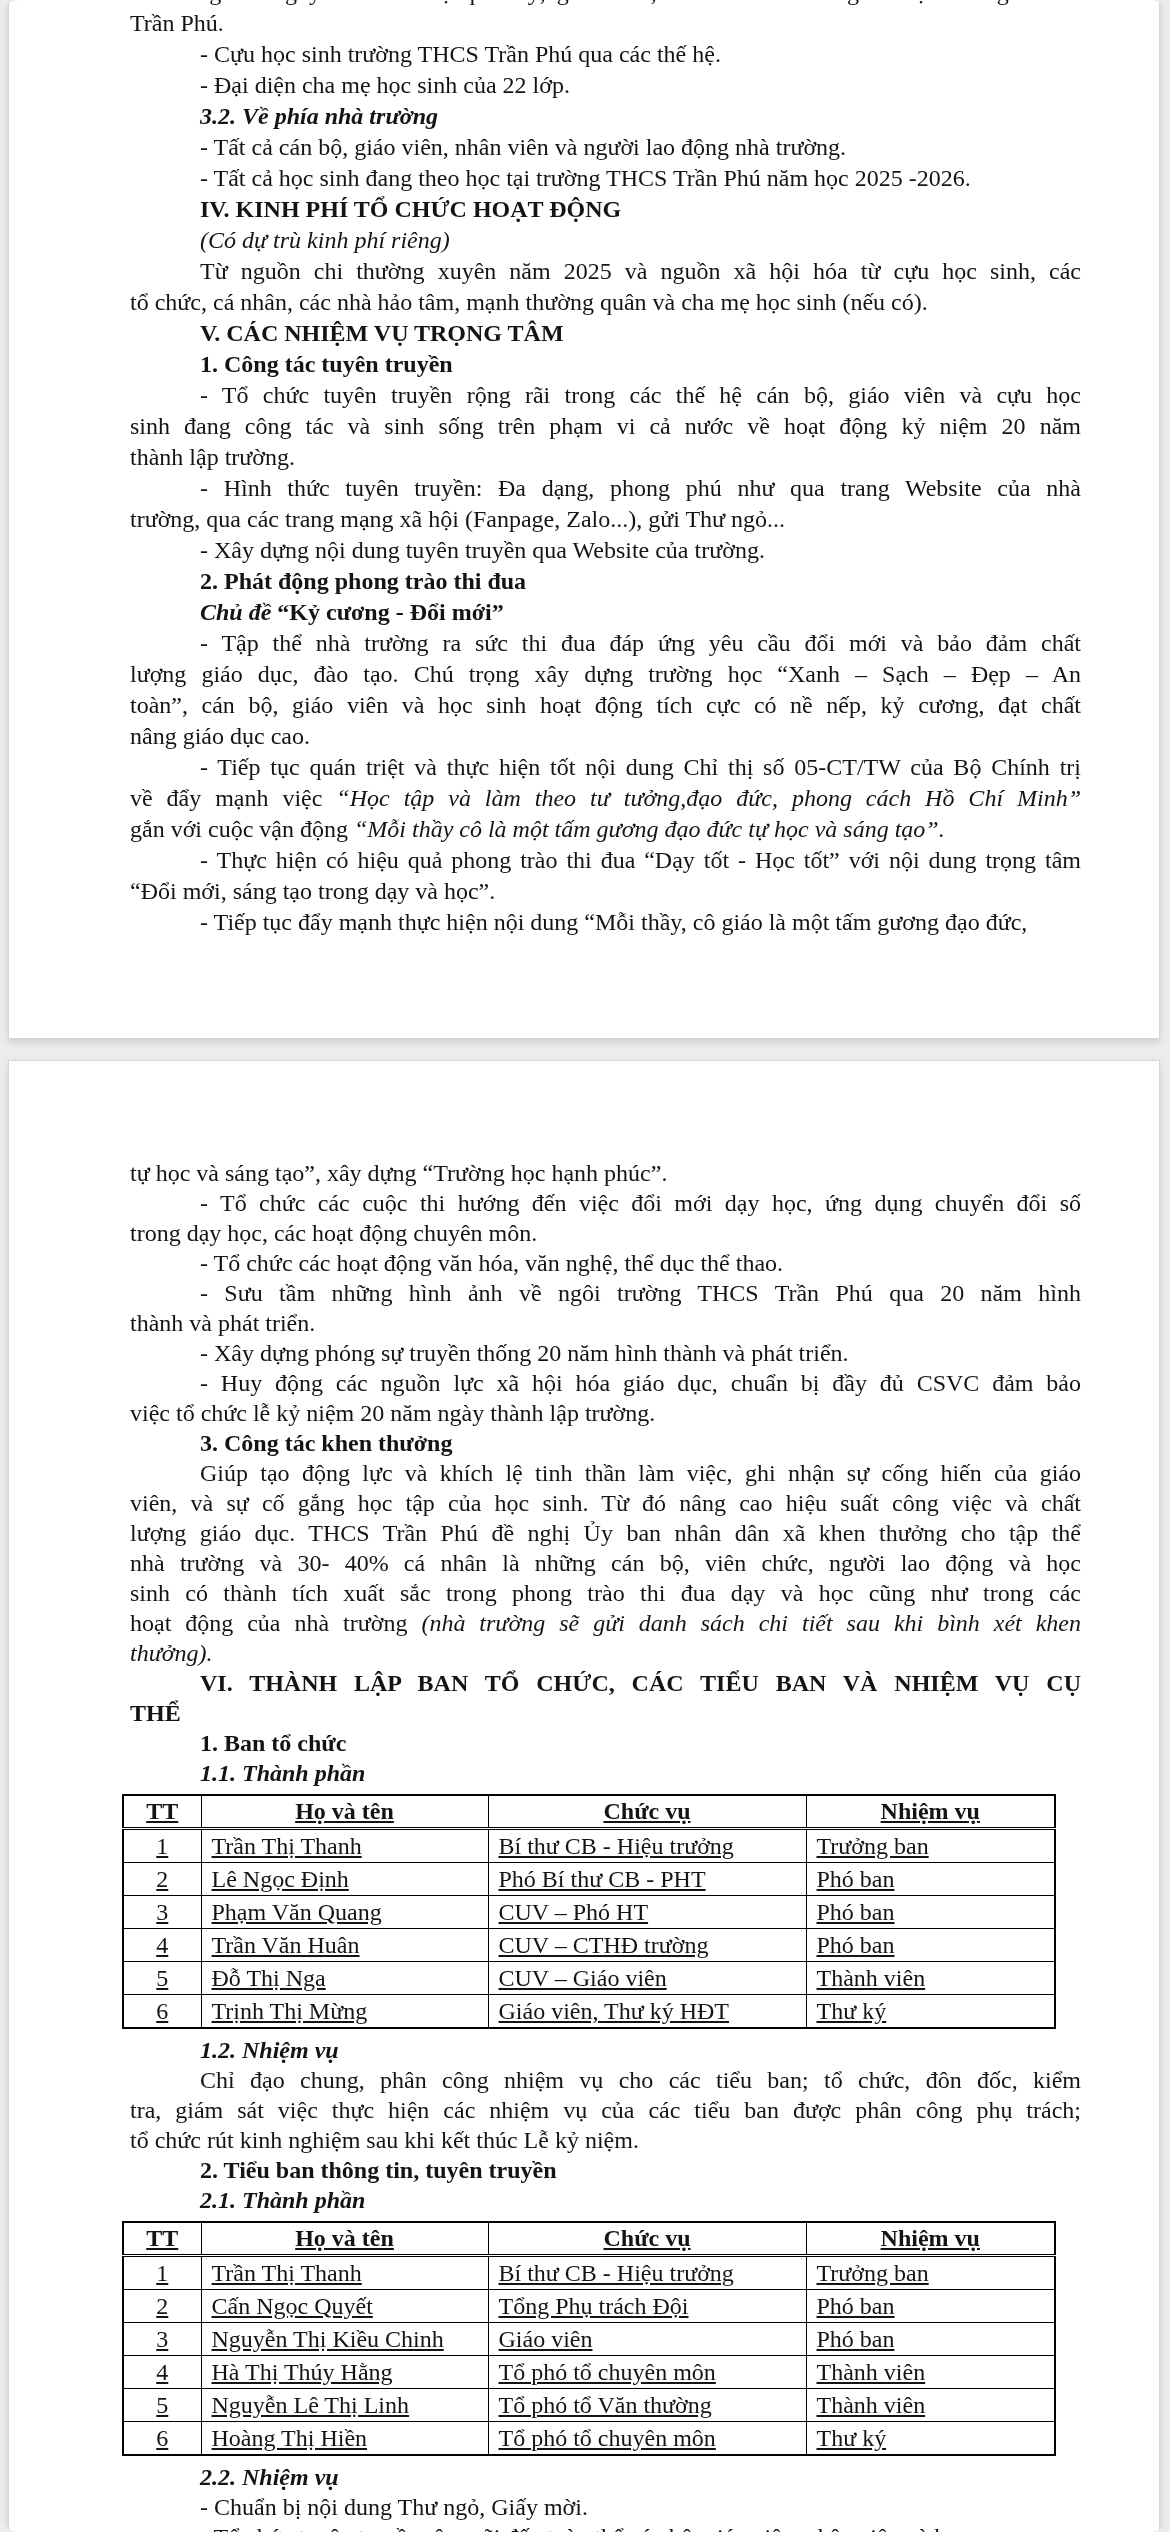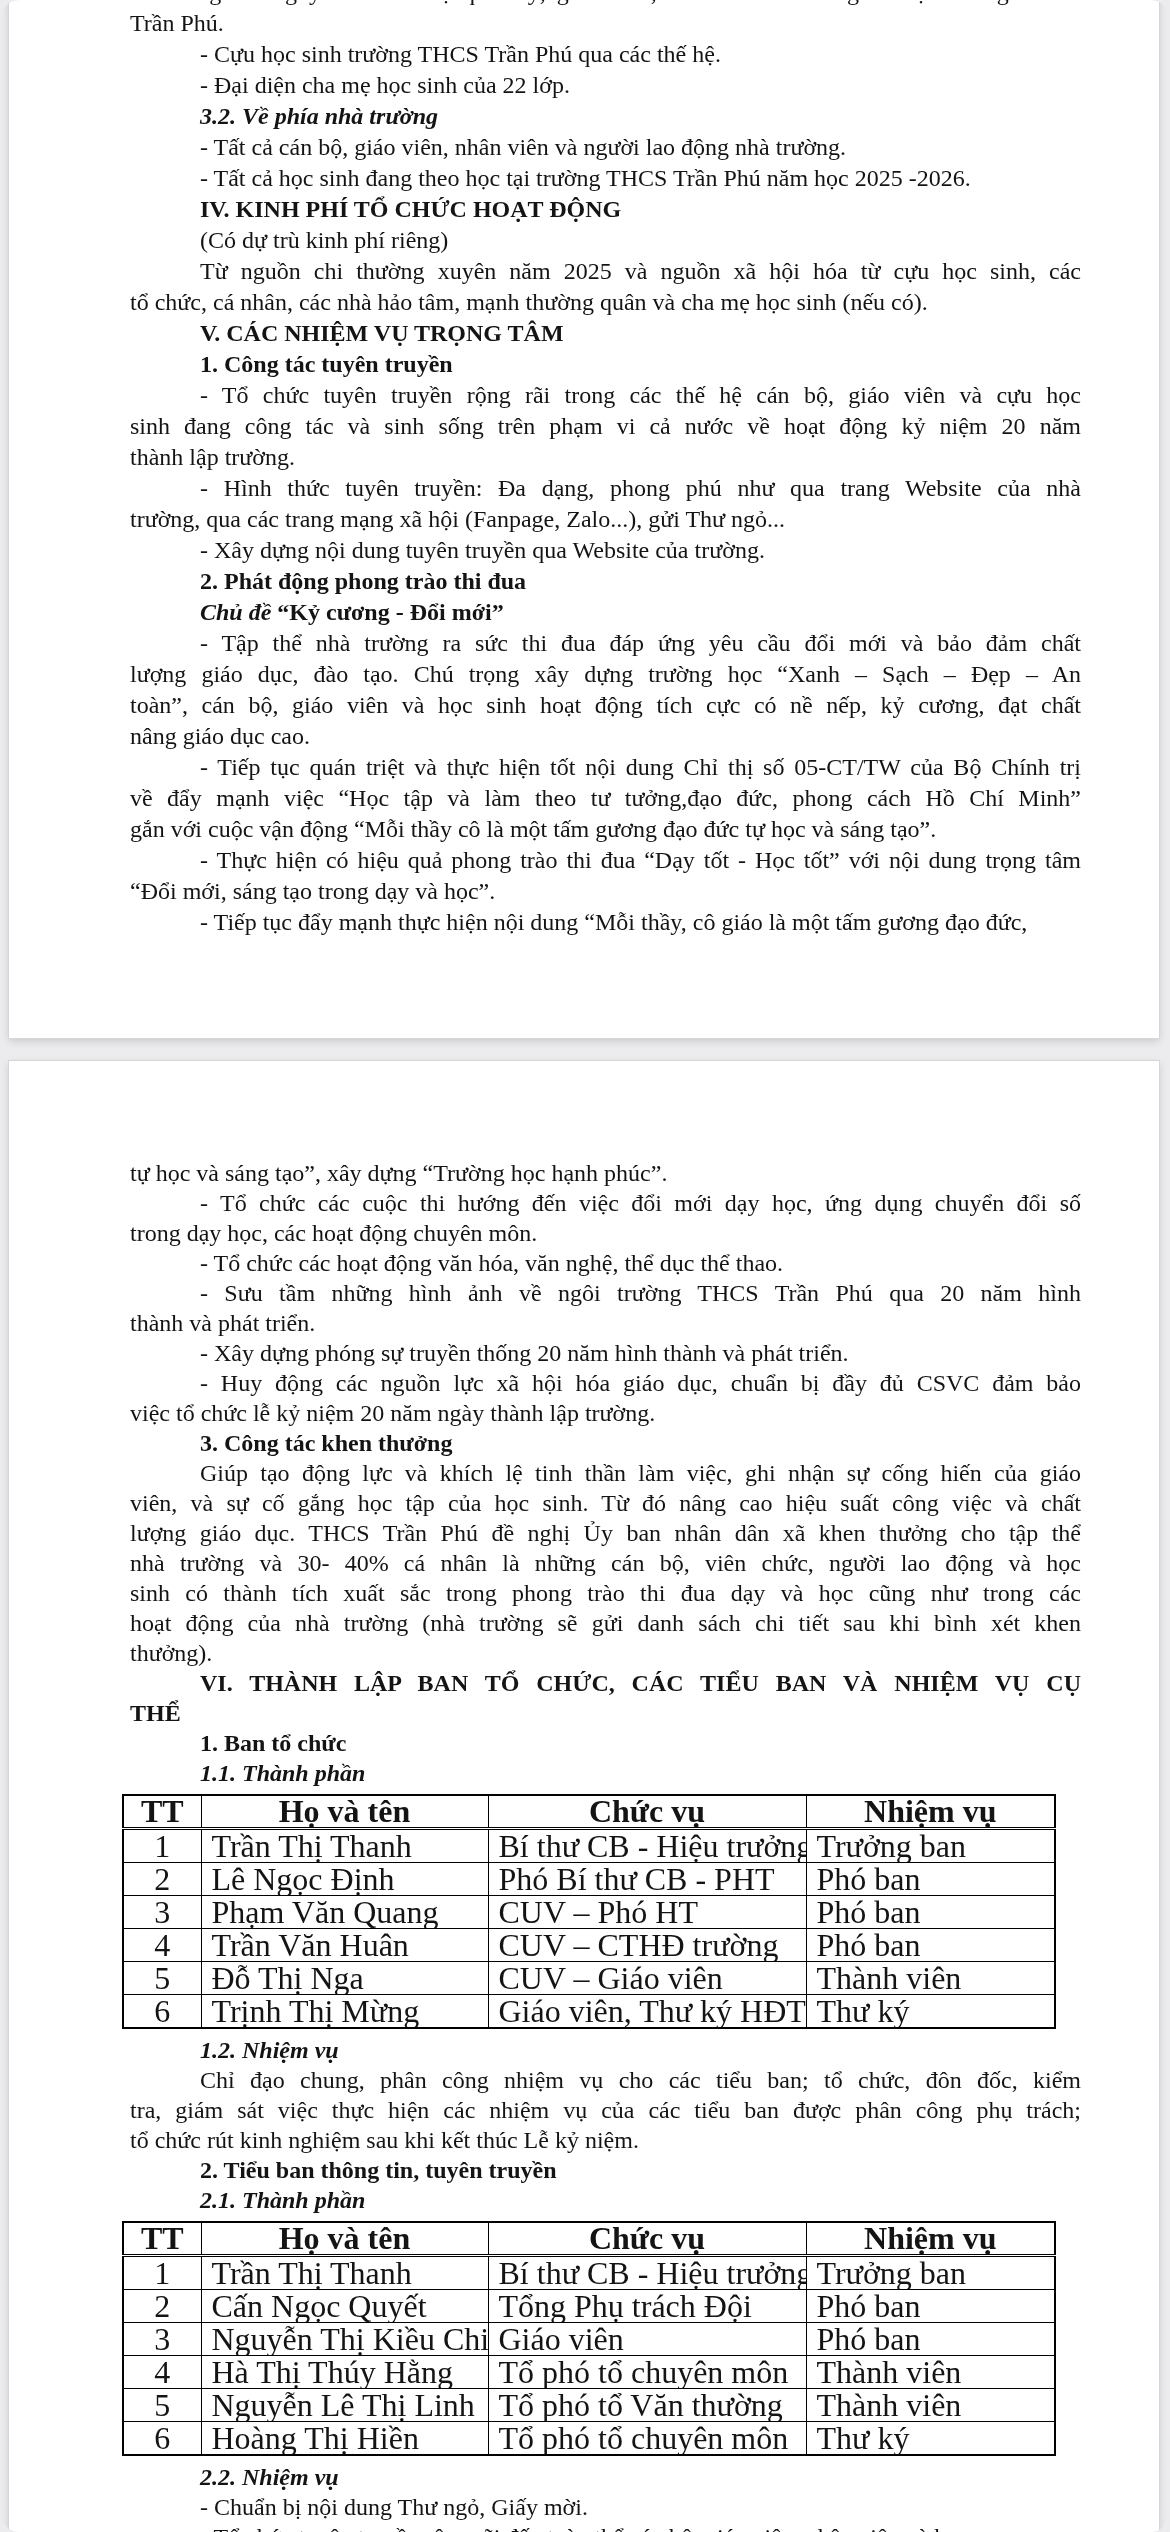--- a/index.html
+++ b/index.html
@@ -19,28 +19,29 @@
     box-sizing:border-box;
     padding-left:121px;padding-right:78px;
     box-shadow:0 0 0 1px #d6d6da, 0 3px 8px rgba(0,0,0,.16);
   }
   .page1{top:-23px;height:1061px;font-size:24px;line-height:31px;}
   .page2{top:1061px;height:1600px;font-size:24px;line-height:30px;padding-top:97px;}
   .ln{white-space:normal;}
   .ind{padding-left:70px;}
   .jst{text-align:justify;text-align-last:justify;}
   .s-b{font-weight:bold;}
-  .s-i{}
+  .s-i{font-style:italic;}
   .s-bi{font-weight:bold;font-style:italic;}
   table.doc{
     border-collapse:collapse;
     table-layout:fixed;
     width:932px;
     margin:6px 0 6px -8px;
-    font-size:32px;
+    font-size:24px;
+    text-decoration:underline;
   }
   table.doc, table.doc td, table.doc th{border:1px solid #000;}
   table.doc{border-width:2px;}
   table.doc th{
     font-weight:bold;text-align:center;
     height:31px;line-height:31px;
     border-bottom:3px double #000;
     padding:0 6px;overflow:hidden;white-space:nowrap;
   }
   table.doc td{

